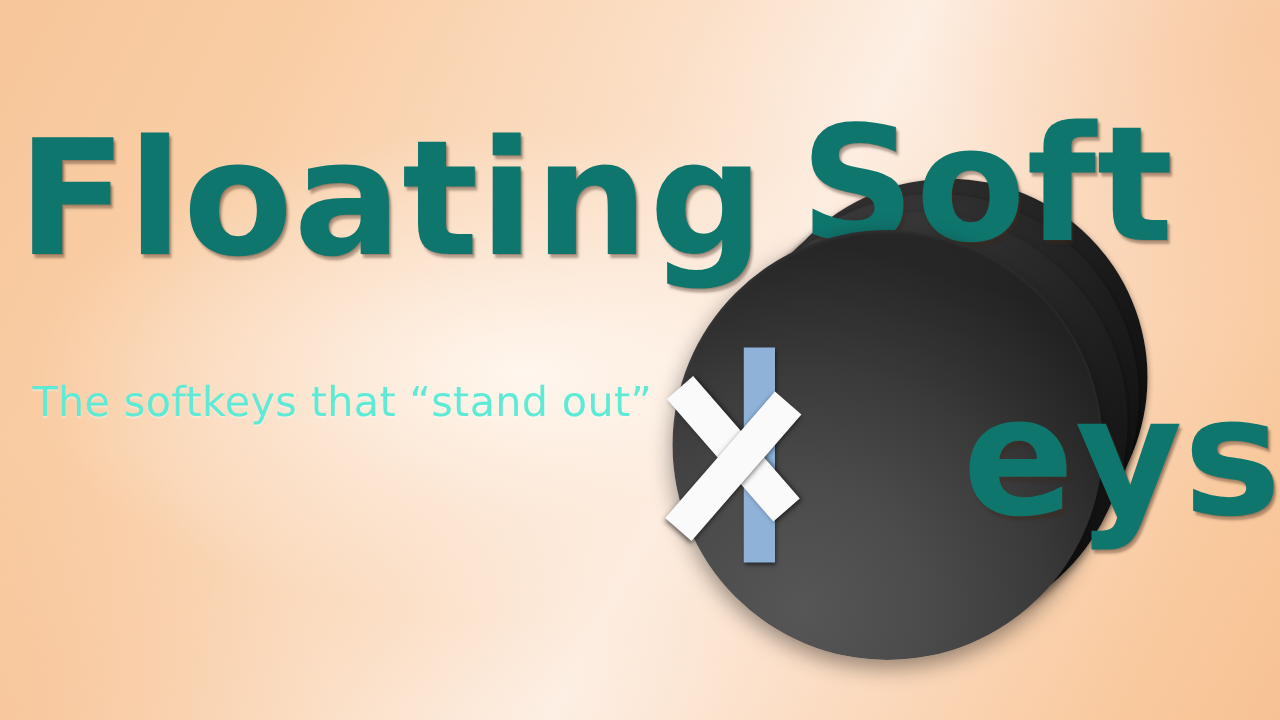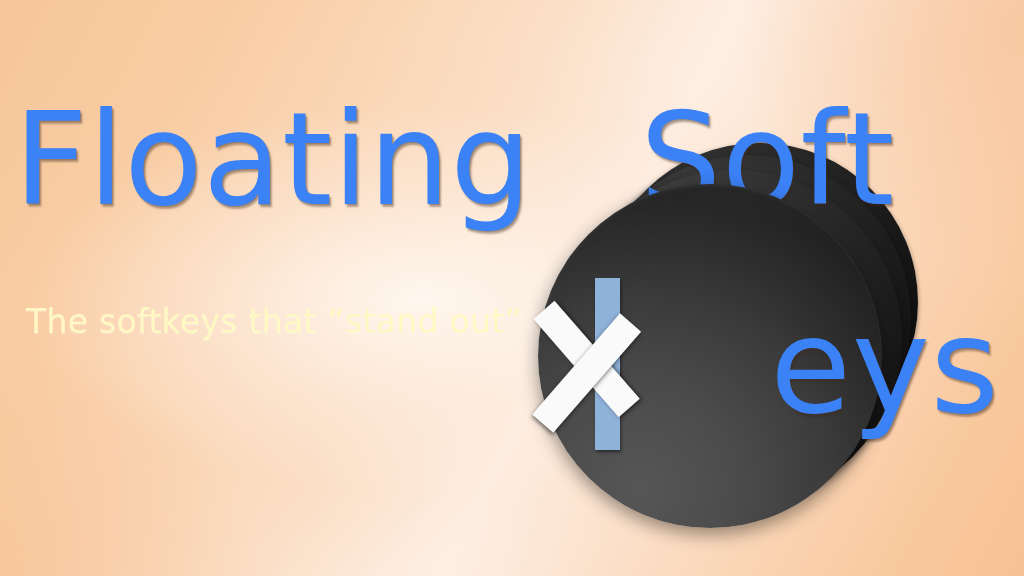--- a/index.html
+++ b/index.html
@@ -132,53 +132,53 @@
     top: 58px;
     width: 28px;
     height: 134px;
     transform-origin: 14px 10px;
     transform: rotate(41deg);
   }
 
   
   .title-word {
     position: absolute;
-    color: #3b82f6;
-    font-weight: 400;
+    color: #0f766e;
+    font-weight: 700;
     letter-spacing: 0.5px;
     white-space: nowrap;
     text-shadow:
       2px 3px 2px rgba(60,40,25,0.38),
       1px 1px 0px rgba(90,70,50,0.22);
     -webkit-font-smoothing: antialiased;
   }
   #title-floating {
     left: 14px;
     top: 96px;
     font-size: 128px;
     line-height: 1;
   }
   #title-soft {
     left: 640px;
-    top: 96px;
+    top: 85px;
     font-size: 128px;
     line-height: 1;
   }
   #title-eys {
     left: 770px;
     top: 300px;
     font-size: 132px;
     line-height: 1;
   }
   #subtitle {
     position: absolute;
     left: 26px;
     top: 302px;
     font-size: 33px;
-    color: #fef9c3;
+    color: #5eead4;
     letter-spacing: 0.3px;
     white-space: nowrap;
     text-shadow: 0 1px 1px rgba(255,255,255,0.35);
   }
 </style>
 </head>
 <body>
 
 <div id="stage">
 

